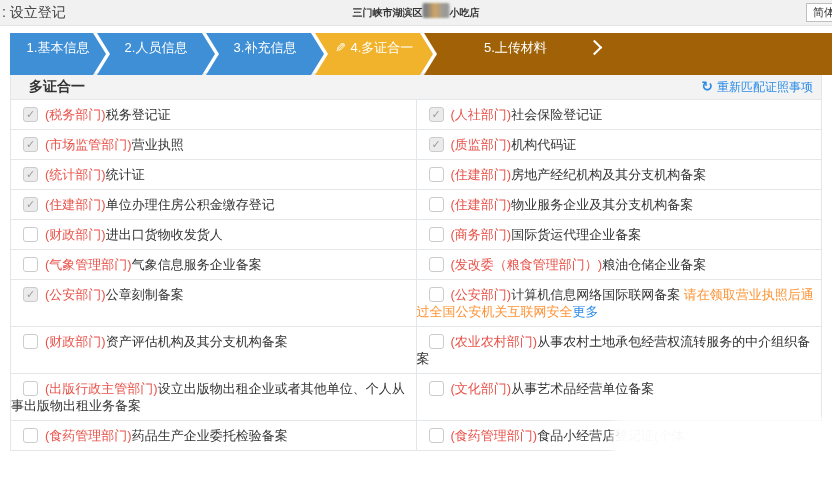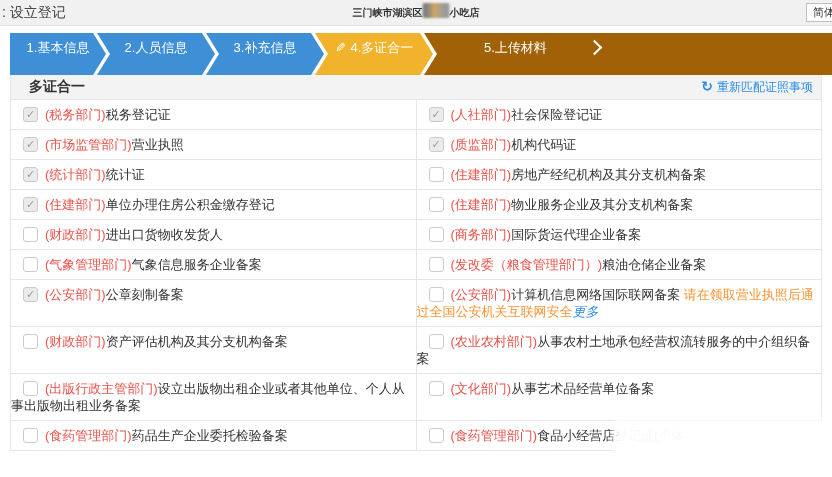--- a/index.html
+++ b/index.html
@@ -42,21 +42,21 @@
   table.cert { width:100%; border-collapse:collapse; table-layout:fixed; background:#fff; }
   td.cell { width:50%; border:1px solid #e4e7ea; padding:6px 6px 6px 0;
     font-size:13px; line-height:17px; color:#333; vertical-align:top; position:relative; }
   .cb { display:inline-block; width:15px; height:15px; border:1px solid #ccc; border-radius:3px;
     background:#fff; margin:0 7px 0 12px; vertical-align:-3px; position:relative; cursor:pointer; }
   .cb.checked { background:#ebebeb; }
   .cb.checked::after { content:"✓"; position:absolute; left:2px; top:-2px; font-size:11px; color:#9b9b9b; }
   .dept { color:#e85249; }
   .item { color:#333; }
   .note { color:#ff9234; }
-  .more-link { color:#2a8ce8; cursor:pointer;font-style:italic; }
+  .more-link { color:#2a8ce8; cursor:pointer; }
   .censor-white { position:absolute; left:202px; top:3px; width:212px; height:40px; z-index:4;
     background:rgba(255,255,255,.97); box-shadow:0 0 6px 6px rgba(255,255,255,.92); border-radius:3px; }
 </style>
 </head>
 <body>
 
 <div class="topbar">
   <span class="topbar-left">: 设立登记</span>
   <span class="topbar-title"><span>三门峡市湖滨区</span><span class="censor-title"></span><span>小吃店</span></span>
   <button class="lang-btn">简体</button>

